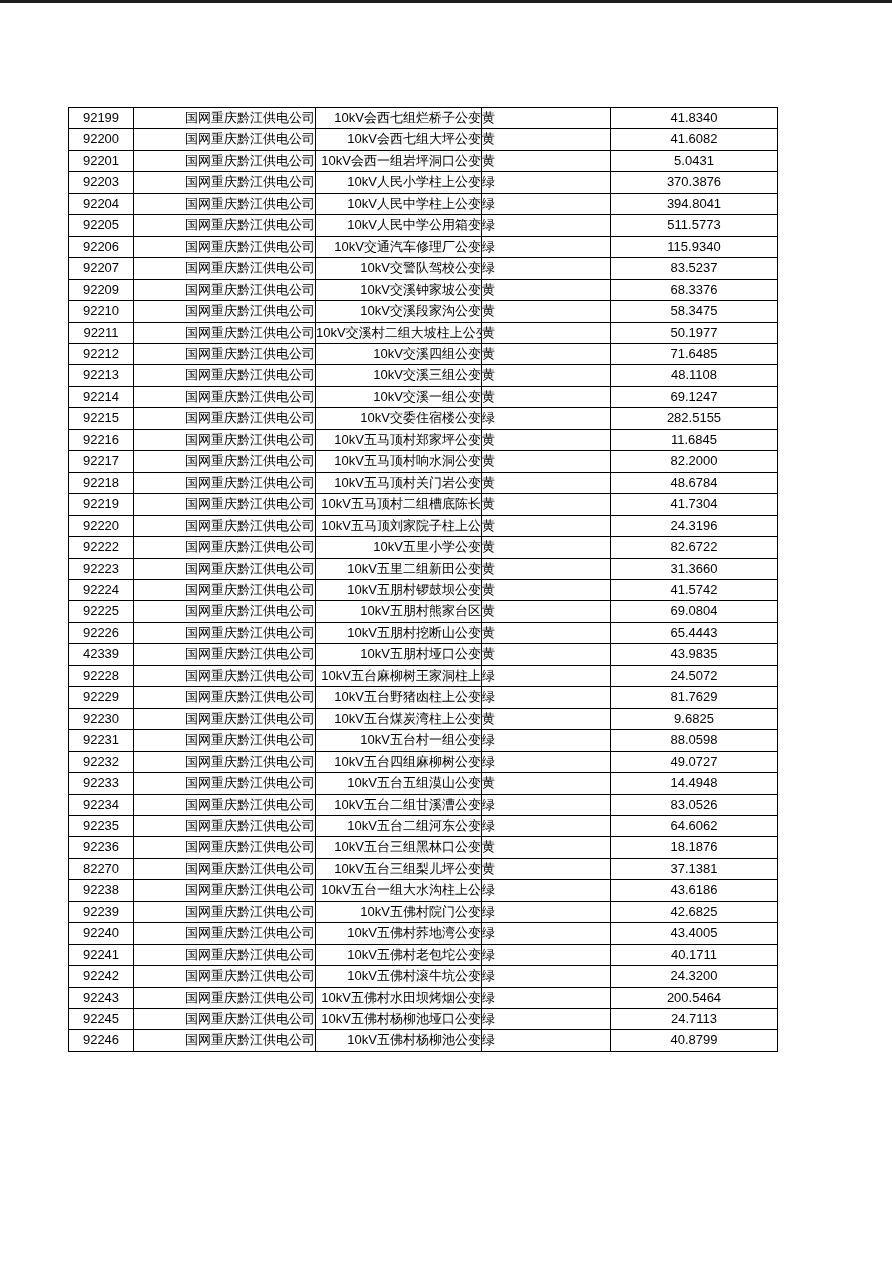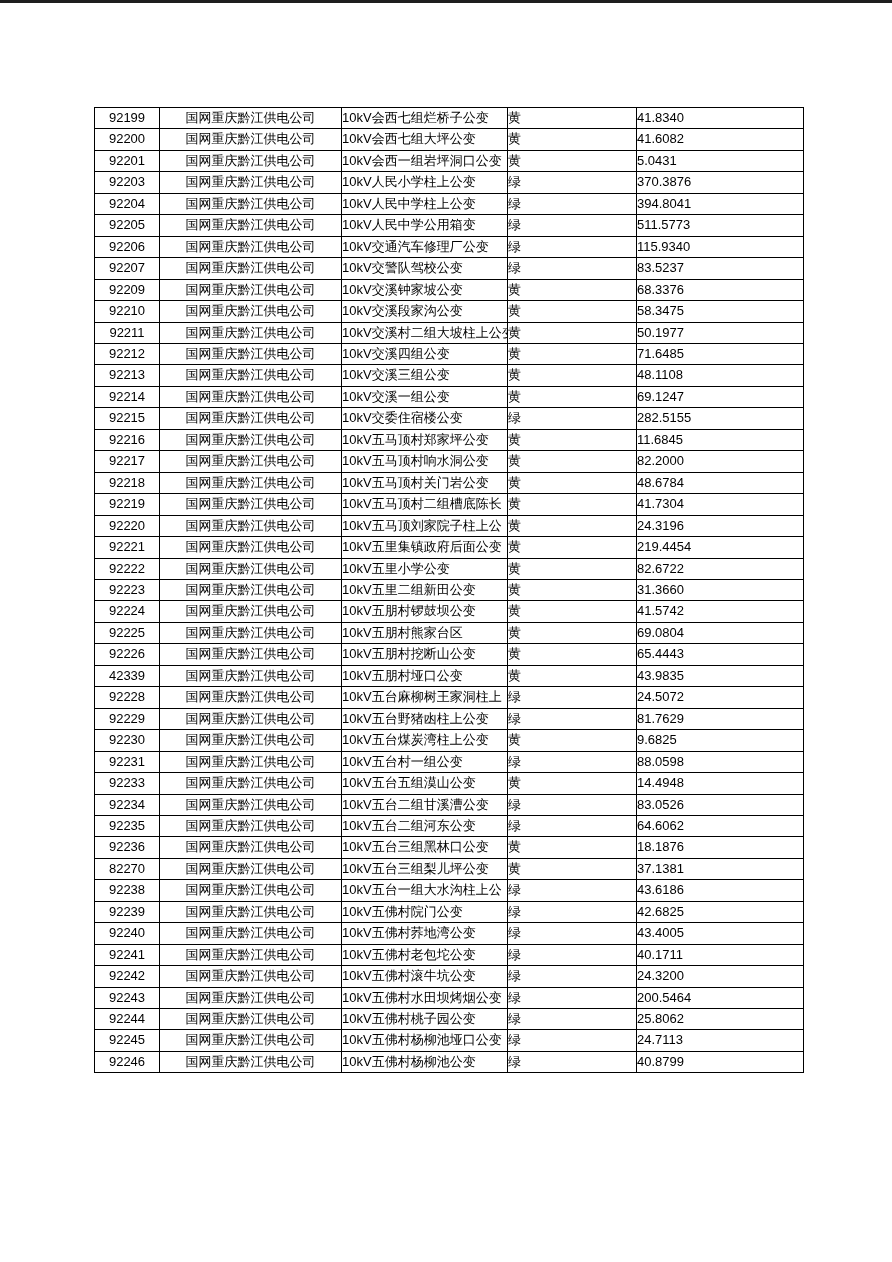--- a/index.html
+++ b/index.html
@@ -18,41 +18,41 @@
   .top-edge {
     position: absolute;
     top: 0;
     left: 0;
     width: 892px;
     height: 3px;
     background: #1e1e1e;
   }
   table.data-grid {
     position: absolute;
-    left: 94px;
+    left: 68px;
     top: 107px;
     border-collapse: collapse;
     table-layout: fixed;
     width: 704px;
   }
   table.data-grid td {
     border: 1px solid #000000;
     height: 20.45px;
     line-height: 20.45px;
     padding: 0;
     font-size: 13px;
     white-space: nowrap;
     overflow: hidden;
     vertical-align: middle;
   }
   td.c-id      { width: 64px;  text-align: center; }
-  td.c-company { width: 181px; text-align: center; padding-left: 4px; }
-  td.c-station { width: 165px; text-align: left; padding-left: 4px; }
+  td.c-company { width: 181px; text-align: right; padding-left: 4px; }
+  td.c-station { width: 165px; text-align: right; padding-left: 4px; }
   td.c-status  { width: 128px; text-align: left; padding-left: 4px; }
-  td.c-value   { width: 166px; text-align: left; }
+  td.c-value   { width: 166px; text-align: center; }
 </style>
 </head>
 <body>
 
 <div class="top-edge"></div>
 
 <table class="data-grid">
   <tbody>
       <tr>
     <td class="c-id">92199</td>
@@ -188,27 +188,20 @@
     <td class="c-value">41.7304</td>
   </tr>
       <tr>
     <td class="c-id">92220</td>
     <td class="c-company">国网重庆黔江供电公司</td>
     <td class="c-station">10kV五马顶刘家院子柱上公</td>
     <td class="c-status">黄</td>
     <td class="c-value">24.3196</td>
   </tr>
       <tr>
-    <td class="c-id">92221</td>
-    <td class="c-company">国网重庆黔江供电公司</td>
-    <td class="c-station">10kV五里集镇政府后面公变</td>
-    <td class="c-status">黄</td>
-    <td class="c-value">219.4454</td>
-  </tr>
-      <tr>
     <td class="c-id">92222</td>
     <td class="c-company">国网重庆黔江供电公司</td>
     <td class="c-station">10kV五里小学公变</td>
     <td class="c-status">黄</td>
     <td class="c-value">82.6722</td>
   </tr>
       <tr>
     <td class="c-id">92223</td>
     <td class="c-company">国网重庆黔江供电公司</td>
     <td class="c-station">10kV五里二组新田公变</td>
@@ -265,20 +258,27 @@
     <td class="c-value">9.6825</td>
   </tr>
       <tr>
     <td class="c-id">92231</td>
     <td class="c-company">国网重庆黔江供电公司</td>
     <td class="c-station">10kV五台村一组公变</td>
     <td class="c-status">绿</td>
     <td class="c-value">88.0598</td>
   </tr>
       <tr>
+    <td class="c-id">92232</td>
+    <td class="c-company">国网重庆黔江供电公司</td>
+    <td class="c-station">10kV五台四组麻柳树公变</td>
+    <td class="c-status">绿</td>
+    <td class="c-value">49.0727</td>
+  </tr>
+      <tr>
     <td class="c-id">92233</td>
     <td class="c-company">国网重庆黔江供电公司</td>
     <td class="c-station">10kV五台五组漠山公变</td>
     <td class="c-status">黄</td>
     <td class="c-value">14.4948</td>
   </tr>
       <tr>
     <td class="c-id">92234</td>
     <td class="c-company">国网重庆黔江供电公司</td>
     <td class="c-station">10kV五台二组甘溪漕公变</td>
@@ -340,27 +340,20 @@
     <td class="c-station">10kV五佛村滚牛坑公变</td>
     <td class="c-status">绿</td>
     <td class="c-value">24.3200</td>
   </tr>
       <tr>
     <td class="c-id">92243</td>
     <td class="c-company">国网重庆黔江供电公司</td>
     <td class="c-station">10kV五佛村水田坝烤烟公变</td>
     <td class="c-status">绿</td>
     <td class="c-value">200.5464</td>
-  </tr>
-      <tr>
-    <td class="c-id">92244</td>
-    <td class="c-company">国网重庆黔江供电公司</td>
-    <td class="c-station">10kV五佛村桃子园公变</td>
-    <td class="c-status">绿</td>
-    <td class="c-value">25.8062</td>
   </tr>
       <tr>
     <td class="c-id">92245</td>
     <td class="c-company">国网重庆黔江供电公司</td>
     <td class="c-station">10kV五佛村杨柳池垭口公变</td>
     <td class="c-status">绿</td>
     <td class="c-value">24.7113</td>
   </tr>
       <tr>
     <td class="c-id">92246</td>

